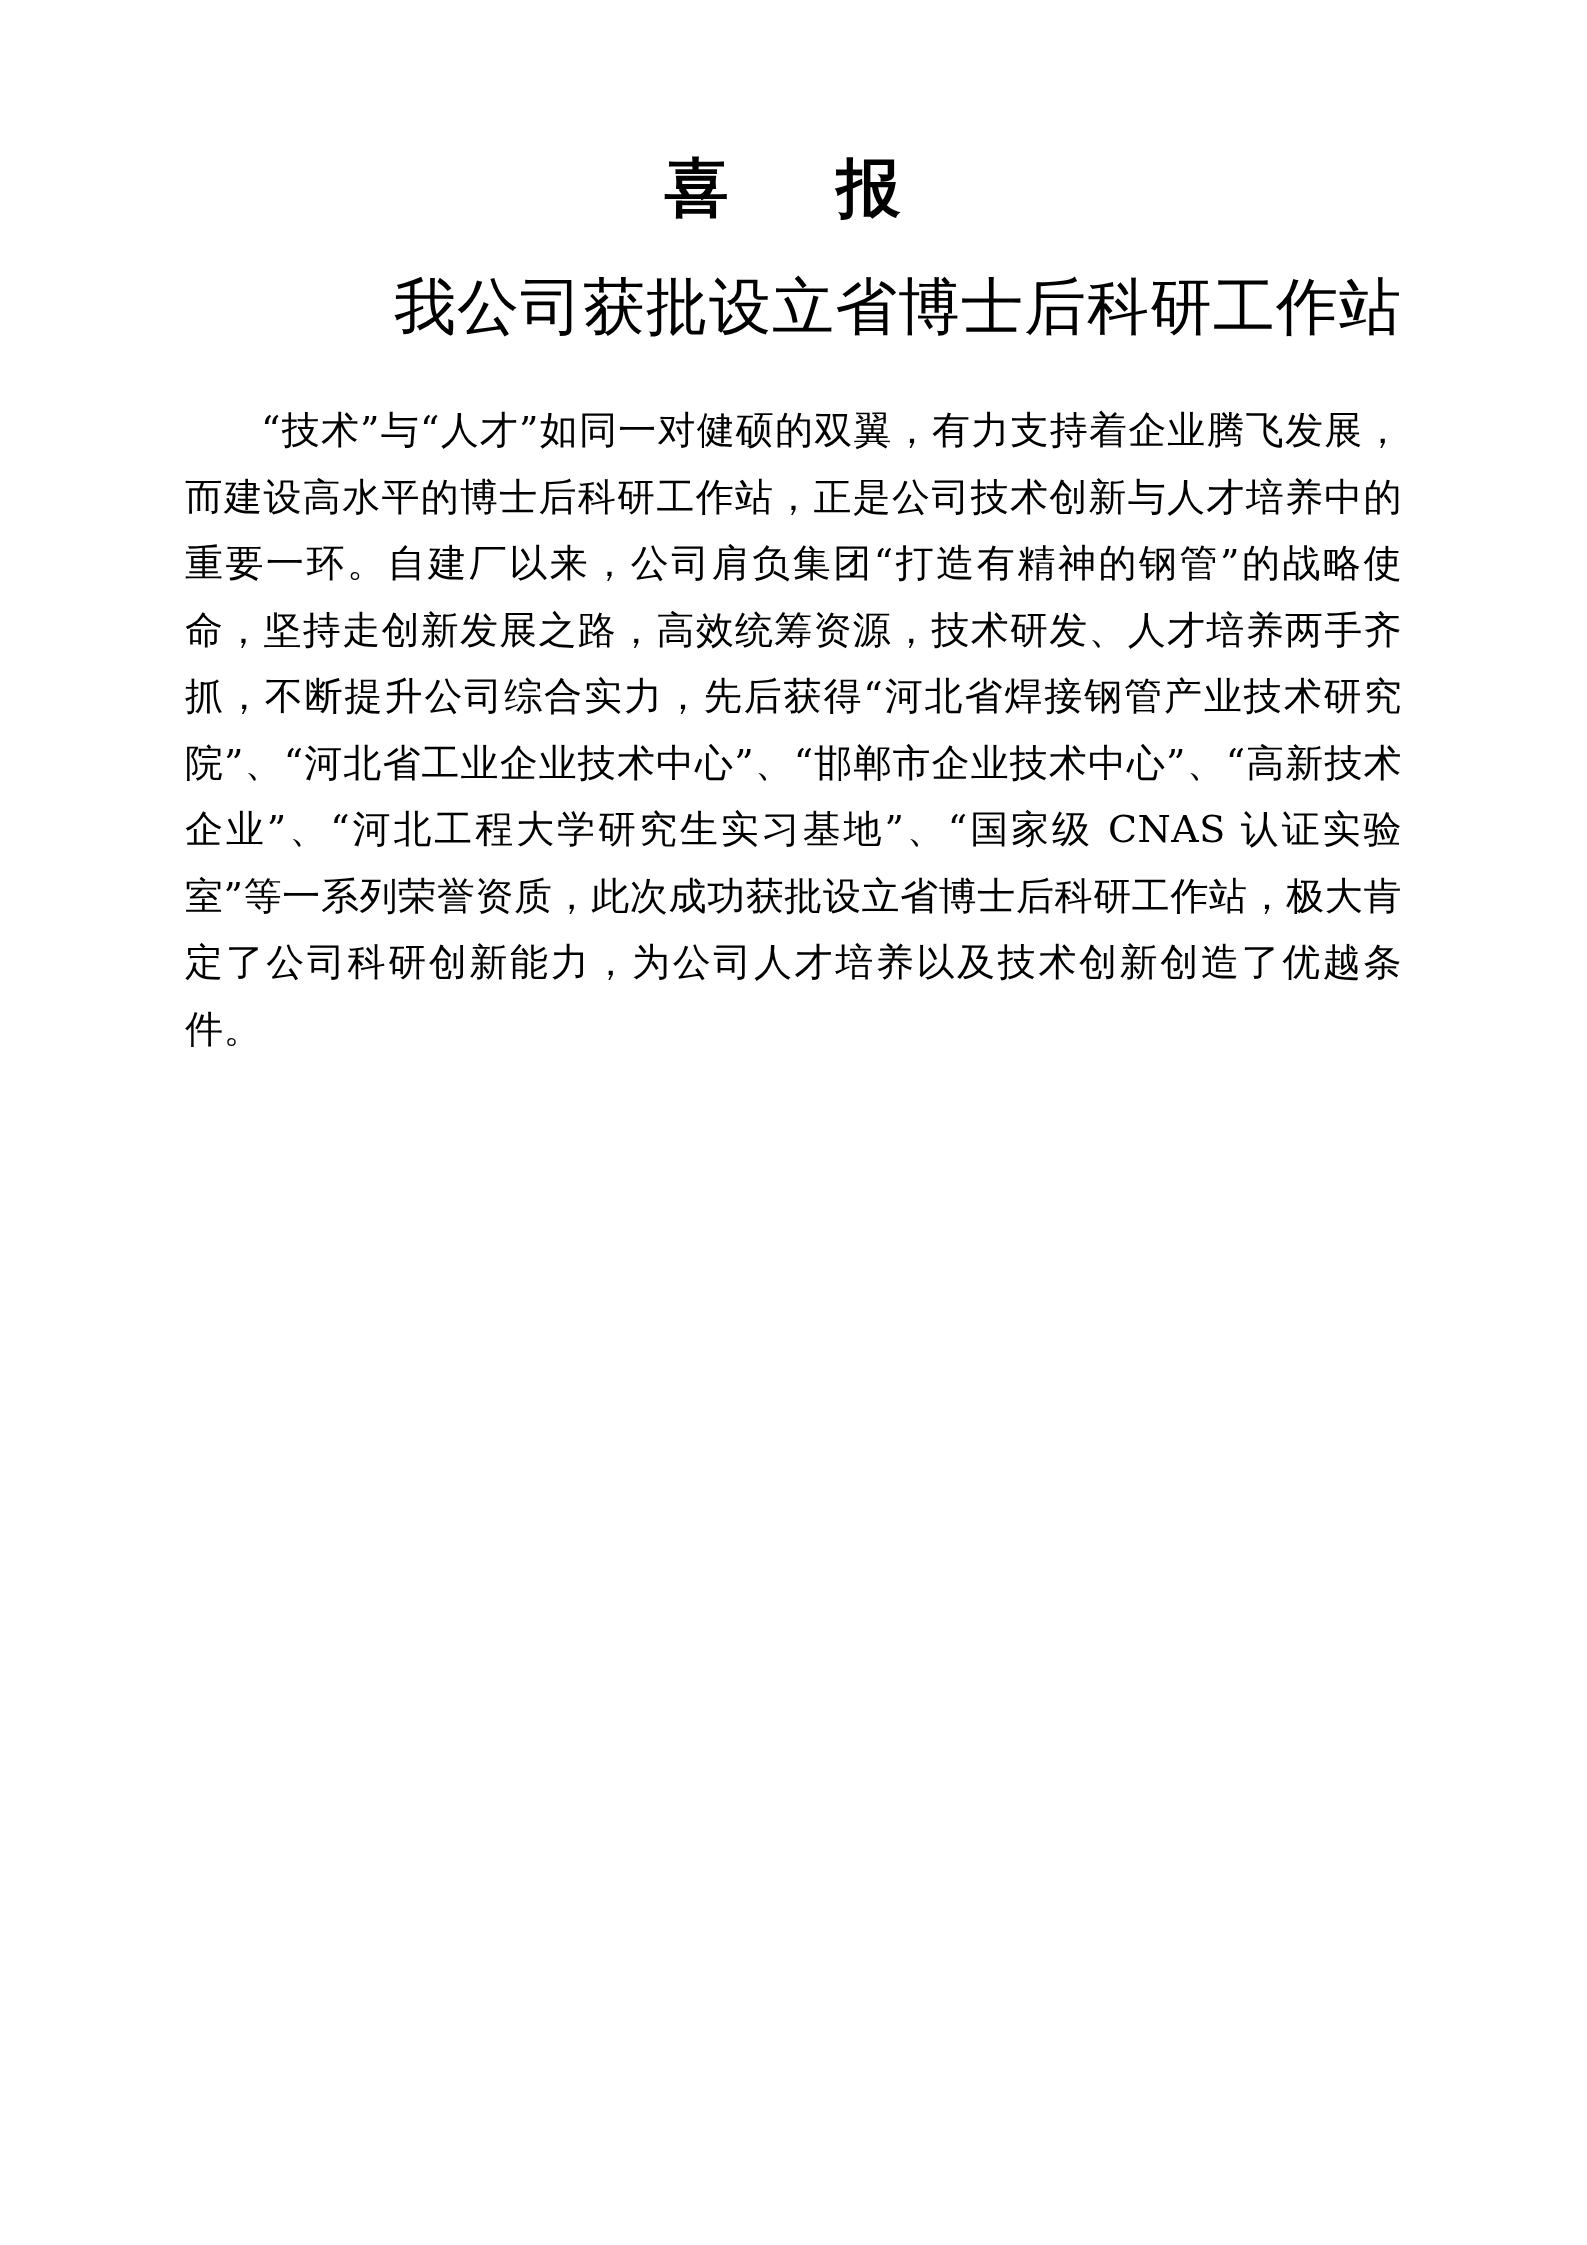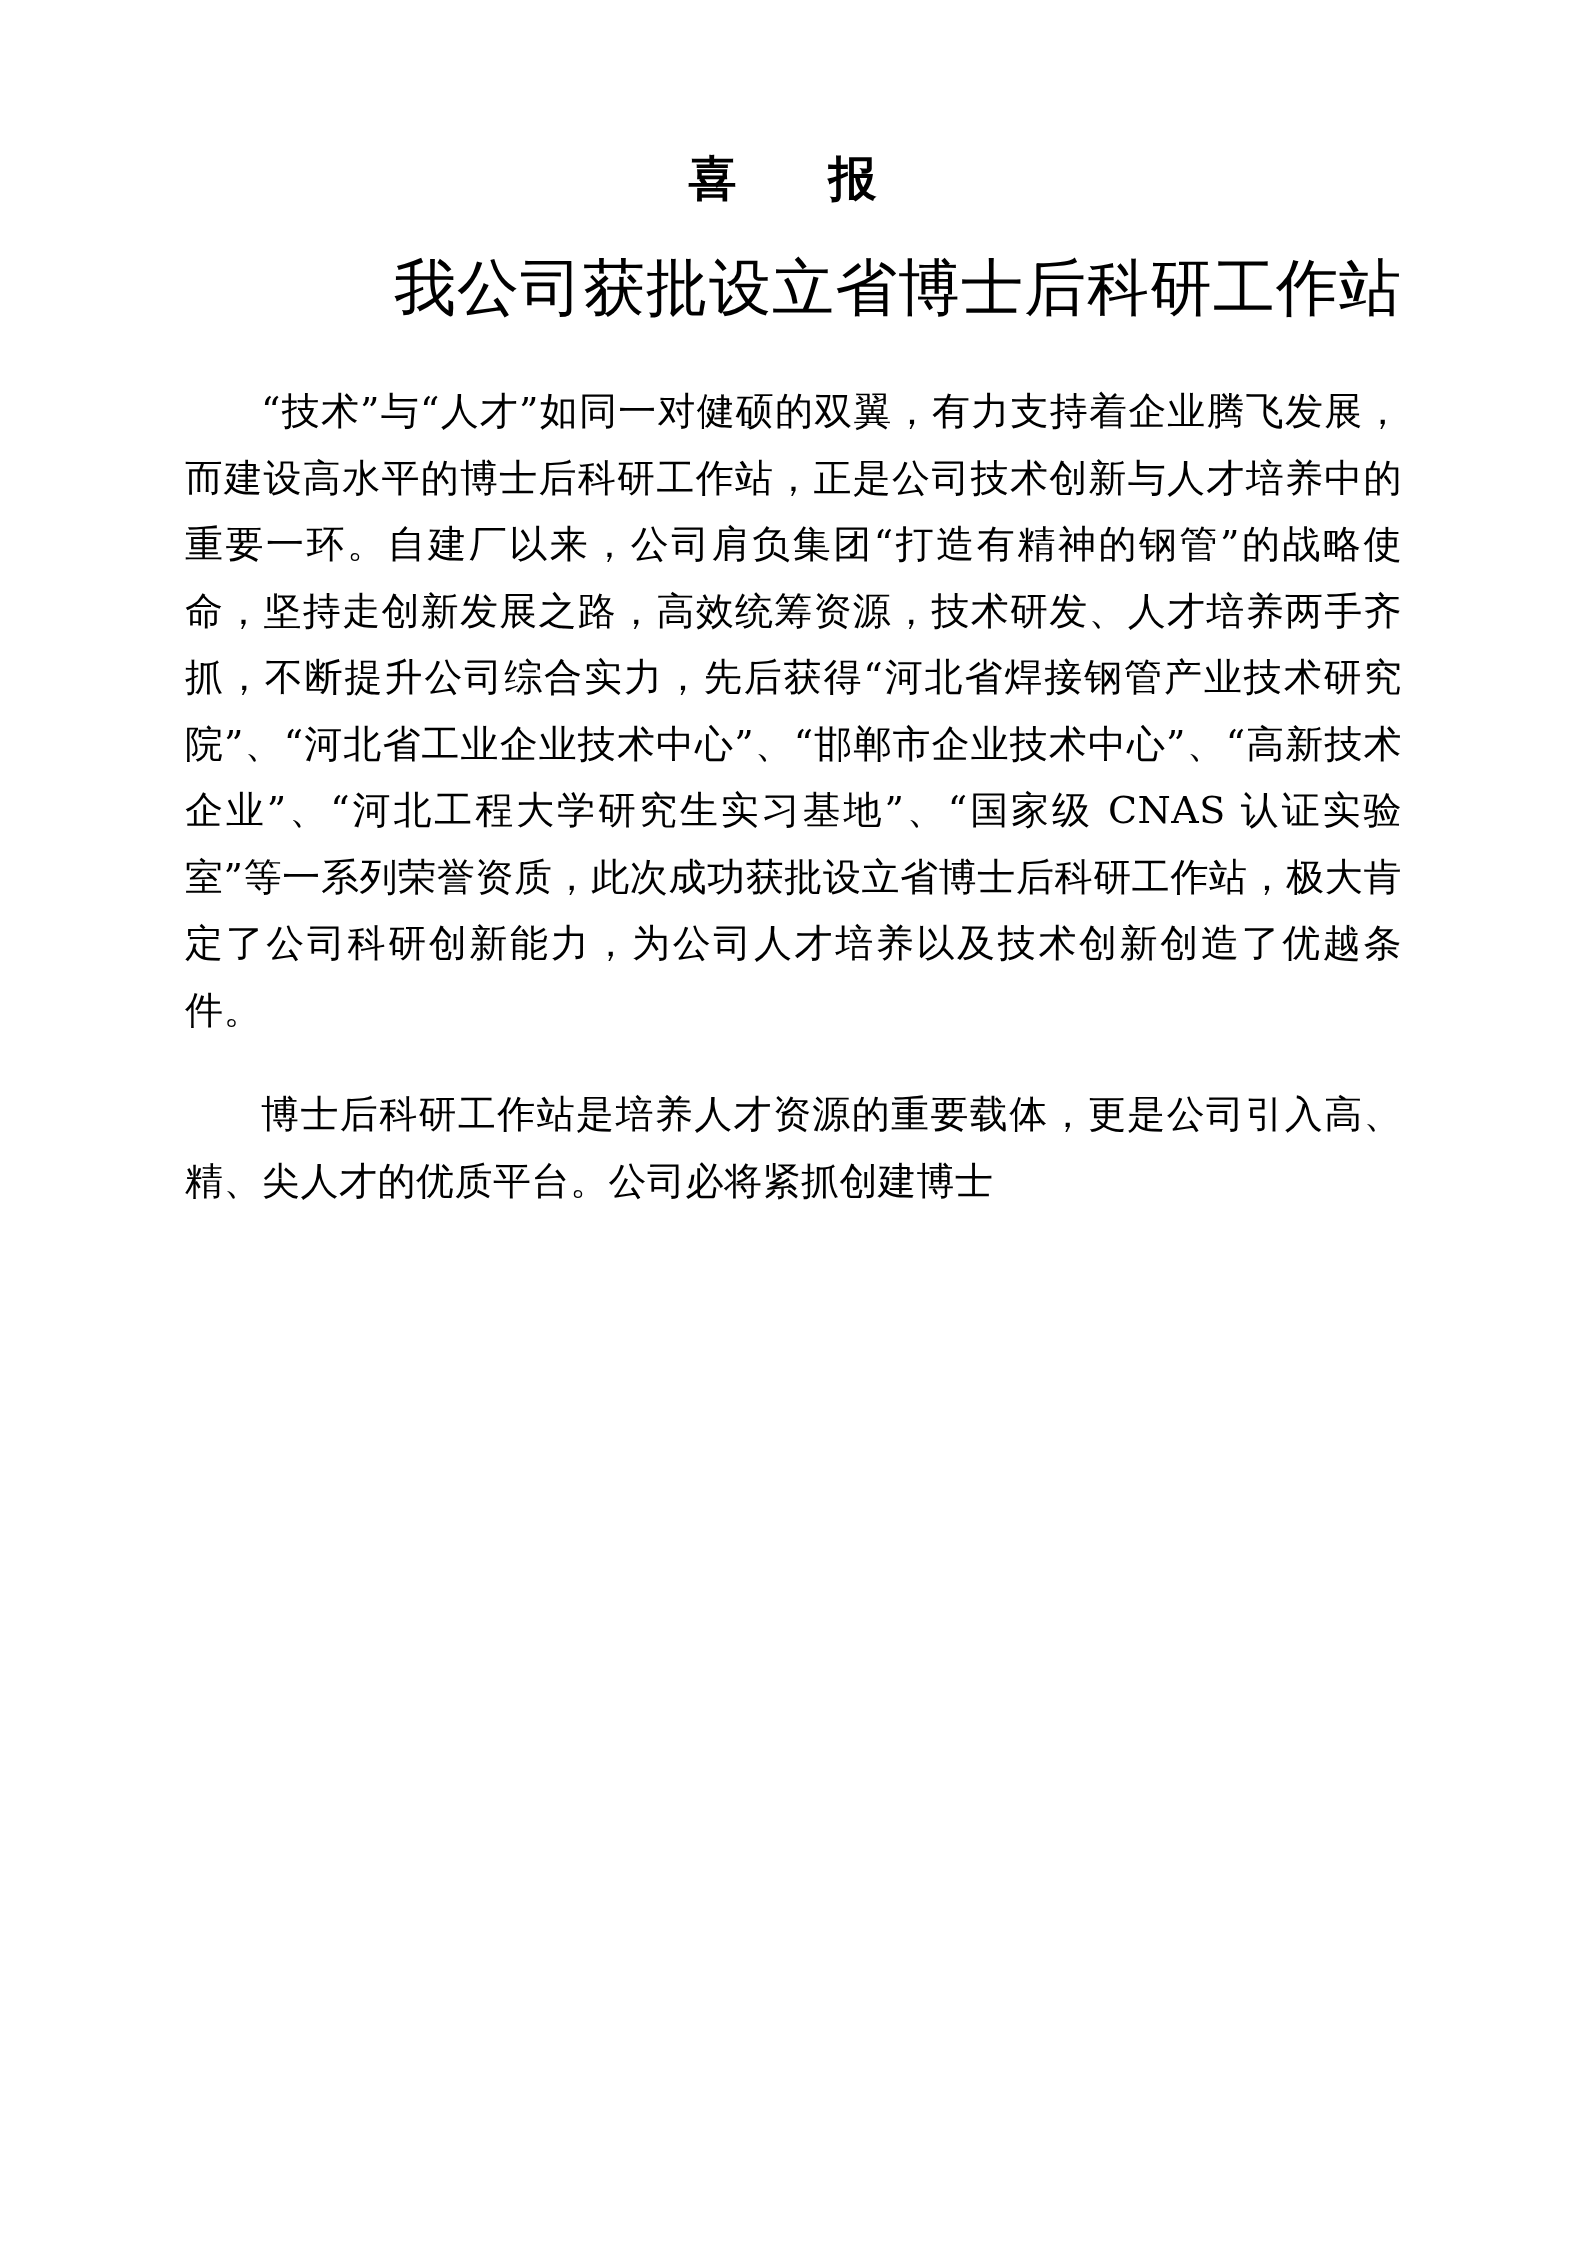--- a/index.html
+++ b/index.html
@@ -18,21 +18,21 @@
     box-sizing: border-box;
     width: 1587px;
     height: 2245px;
     padding: 150px 185px 0 185px;
     background: #ffffff;
   }
   .doc-header {
     text-align: center;
     font-family: "DejaVu Serif", "Liberation Serif", serif;
     font-weight: bold;
-    font-size: 48px;
+    font-size: 64px;
     letter-spacing: 22px;
     margin: 0 0 40px 0;
     line-height: 1.2;
   }
   .doc-title {
     text-align: right;
     font-family: "DejaVu Serif", "Liberation Serif", serif;
     font-weight: normal;
     font-size: 62px;
     letter-spacing: 1px;
@@ -57,15 +57,14 @@
 
 <div class="page">
 
   <h1 class="doc-header">喜　报</h1>
 
   <h2 class="doc-title">我公司获批设立省博士后科研工作站</h2>
 
 
   <p class="para">“技术”与“人才”如同一对健硕的双翼，有力支持着企业腾飞发展，而建设高水平的博士后科研工作站，正是公司技术创新与人才培养中的重要一环。自建厂以来，公司肩负集团“打造有精神的钢管”的战略使命，坚持走创新发展之路，高效统筹资源，技术研发、人才培养两手齐抓，不断提升公司综合实力，先后获得“河北省焊接钢管产业技术研究院”、“河北省工业企业技术中心”、“邯郸市企业技术中心”、“高新技术企业”、“河北工程大学研究生实习基地”、“国家级 CNAS 认证实验室”等一系列荣誉资质，此次成功获批设立省博士后科研工作站，极大肯定了公司科研创新能力，为公司人才培养以及技术创新创造了优越条件。</p>
 
-  <p class="para last">博士后科研工作站是培养人才资源的重要载体，更是公司引入高、精、尖人才的优质平台。公司必将紧抓创建博士</p>
 
 </div>
 
 </body></html>

